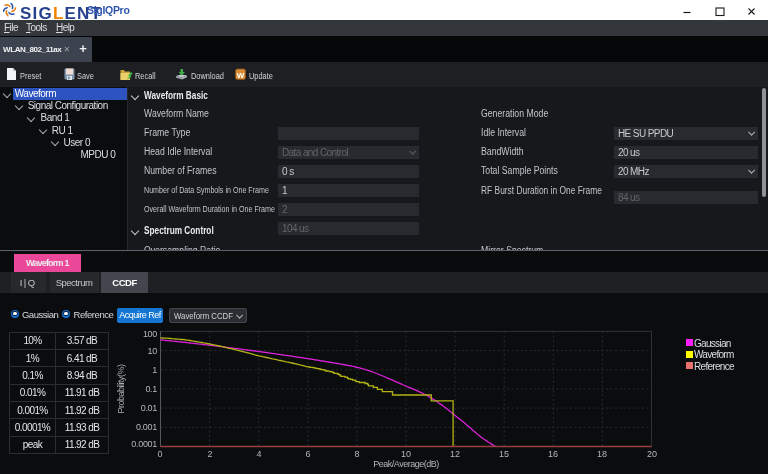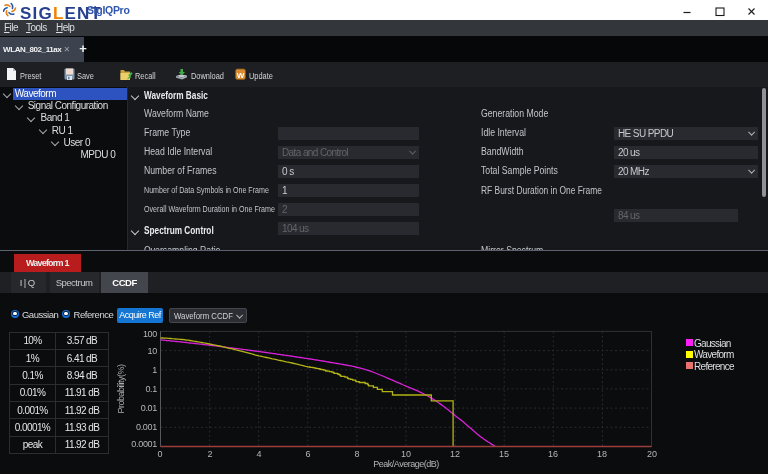--- a/index.html
+++ b/index.html
@@ -1,21 +1,21 @@
 <!DOCTYPE html>
 <html><head><meta charset="utf-8"><style>
 * { margin:0; padding:0; box-sizing:border-box; }
 html,body { width:768px; height:474px; background:#0a0b0d; font-family:"Liberation Sans",sans-serif; overflow:hidden; }
 .abs { position:absolute; }
 #titlebar { left:0; top:0; width:768px; height:20px; background:#ffffff; }
 #menubar { left:0; top:20px; width:768px; height:16px; background:#33373c;padding-left:24px; }
 .menuitem { position:absolute; top:2px; font-size:10px; letter-spacing:-0.55px; color:#dcdee0; }
 .menuitem u { text-decoration:underline; }
 #tabrow { left:0; top:36px; width:768px; height:26px; background:#060709; }
-#maintab { position:absolute; left:0; top:1px; width:84px; height:25px; background:#3d434e; color:#f2f3f5; }
+#maintab { position:absolute; left:0; top:1px; width:92px; height:25px; background:#3d434e; color:#f2f3f5; }
 #maintab span { position:absolute; left:3px; top:8px; font-size:8px; font-weight:bold; letter-spacing:-0.4px; white-space:nowrap; }
 #maintab .x { position:absolute; left:63.5px; top:8px; font-size:8px; color:#9ea2a7; font-weight:normal; letter-spacing:0;}
 #plustab { position:absolute; left:76px; top:4.5px; width:14px; height:16px; color:#f0f1f3; font-size:13px; font-weight:bold; text-align:center; }
 #toolbar { left:0; top:62px; width:768px; height:25px; background:#1d1f23; }
 .tool { position:absolute; top:0; height:25px; font-size:9.5px; color:#d2d4d7; }
 .tool .lbl { position:absolute; top:7.5px; white-space:nowrap; transform:scaleX(0.78); transform-origin:left center; }
 #mainarea { left:0; top:87px; width:768px; height:163px; background:#17181c; }
 #tree { position:absolute; left:0; top:0; width:127px; height:163px; background:#0b0c0e; }
 #treediv { position:absolute; left:127px; top:0; width:1px; height:163px; background:#26282b; }
 .titem { position:absolute; font-size:10px; letter-spacing:-0.5px; color:#dcdee1; white-space:nowrap; }
@@ -24,21 +24,21 @@
 .formlabel { position:absolute; font-size:10px; color:#c2c5c9; white-space:nowrap; transform:scaleX(0.87); transform-origin:left center; }
 .formlabel.sm { font-size:9px; transform:scaleX(0.79); }
 .finput { position:absolute; height:13px; background:#282a30; font-size:10px; letter-spacing:-0.6px; color:#c6c9cd; padding-left:4px; line-height:13px; white-space:nowrap;margin-top:20px;}
 .finput.dis { color:#62656a; }
 .fchev { position:absolute; right:5px; top:3.5px; width:4.5px; height:4.5px; border-left:1.2px solid #aeb1b5; border-bottom:1.2px solid #aeb1b5; transform:rotate(-45deg); }
 .fchev.dim { border-color:#5c5f64; }
 .shead { position:absolute; font-size:11px; font-weight:bold; color:#e8eaec; white-space:nowrap; transform:scaleX(0.75); transform-origin:left center; }
 #fscroll { position:absolute; left:762px; top:1px; width:4px; height:109px; background:#8f9296; border-radius:2px; }
 #splitter { left:0; top:250px; width:768px; height:1px; background:#5c6270; }
 #wrow { left:0; top:251px; width:768px; height:21px; background:#0a0b0d; }
-#wtab { position:absolute; left:14px; top:2.5px; width:66.5px; height:18.5px; background:#b91c1c; color:#eceef0; font-size:9px; font-weight:bold; letter-spacing:-0.8px; text-align:center; line-height:18px; }
+#wtab { position:absolute; left:14px; top:2.5px; width:66.5px; height:18.5px; background:#ec4899; color:#eceef0; font-size:9px; font-weight:bold; letter-spacing:-0.8px; text-align:center; line-height:18px; }
 #subrow { left:0; top:272px; width:768px; height:21px; background:#1e2024; }
 .stab { position:absolute; top:0; height:21px; font-size:9.5px; letter-spacing:-0.5px; color:#c6c8cb; text-align:center; background:#26282c; line-height:21px;}
 #ccdftab { background:#43464c; color:#ffffff; font-weight:bold; }
 #ctrlrow { left:0; top:293px; width:768px; height:37px; background:#0b0c0e; }
 .radio { position:absolute; top:309.5px; width:8px; height:8px; border-radius:50%; background:#1470d4; }
 .radio i { position:absolute; left:2.4px; top:2.4px; width:3.2px; height:3.2px; border-radius:50%; background:#ffffff; box-shadow:0 0 0 0.9px rgba(10,16,28,0.85); }
 .rlabel { position:absolute; top:308.5px; font-size:9.5px; letter-spacing:-0.45px; color:#d8dadc; }
 #acqbtn { position:absolute; left:116.8px; top:307.5px; width:46.5px; height:15px; background:#1476d2; border-radius:2px; color:#fff; font-size:9px; letter-spacing:-0.5px; text-align:center; line-height:15px; white-space:nowrap; }
 #ccdfsel { position:absolute; left:169.3px; top:307.5px; width:78px; height:15px; background:#2b2d32; border:1px solid #43464c; border-radius:2px; color:#d0d2d5; font-size:9.5px; line-height:13px; padding-left:4px; white-space:nowrap; }
 #ccdfsel b { font-weight:normal; display:inline-block; transform:scaleX(0.82); transform-origin:left center; }
@@ -163,21 +163,21 @@
   <div class="formlabel sm" style="left:144px;top:116.5px">Overall Waveform Duration in One Frame</div>
   <div class="finput dis" style="left:278px;top:114.5px;width:141px">104 us</div>
   <div class="formlabel" style="left:481px;top:20.5px">Generation Mode</div>
   <div class="finput" style="left:614px;top:19.5px;width:144px">HE SU PPDU<i class="fchev"></i></div>
   <div class="formlabel" style="left:481px;top:39.5px">Idle Interval</div>
   <div class="finput" style="left:614px;top:38.5px;width:144px">20 us</div>
   <div class="formlabel" style="left:481px;top:58.5px">BandWidth</div>
   <div class="finput" style="left:614px;top:57.5px;width:144px">20 MHz<i class="fchev"></i></div>
   <div class="formlabel" style="left:481px;top:77.5px">Total Sample Points</div>
   <div class="formlabel" style="left:481px;top:97.5px;transform:scaleX(0.84)">RF Burst Duration in One Frame</div>
-  <div class="finput dis" style="left:614px;top:102px;width:124px">84 us</div>
+  <div class="finput dis" style="left:614px;top:84px;width:144px">84 us</div>
   <div class="chev" style="left:132px;top:140.5px;border-color:#c8cacd"></div>
   <div class="shead" style="left:144px;top:136.5px">Spectrum Control</div>
   <div class="formlabel" style="left:144px;top:157.5px">Oversampling Ratio</div>
   <div class="finput" style="left:278px;top:156px;width:141px">2</div>
   <div class="formlabel" style="left:481px;top:157.5px">Mirror Spectrum</div>
   <div class="finput" style="left:614px;top:156px;width:144px">Off<i class="fchev"></i></div>
 </div>
 <div class="abs" id="splitter"></div>
 <div class="abs" id="wrow">
     <div id="wtab">Waveform 1</div>

